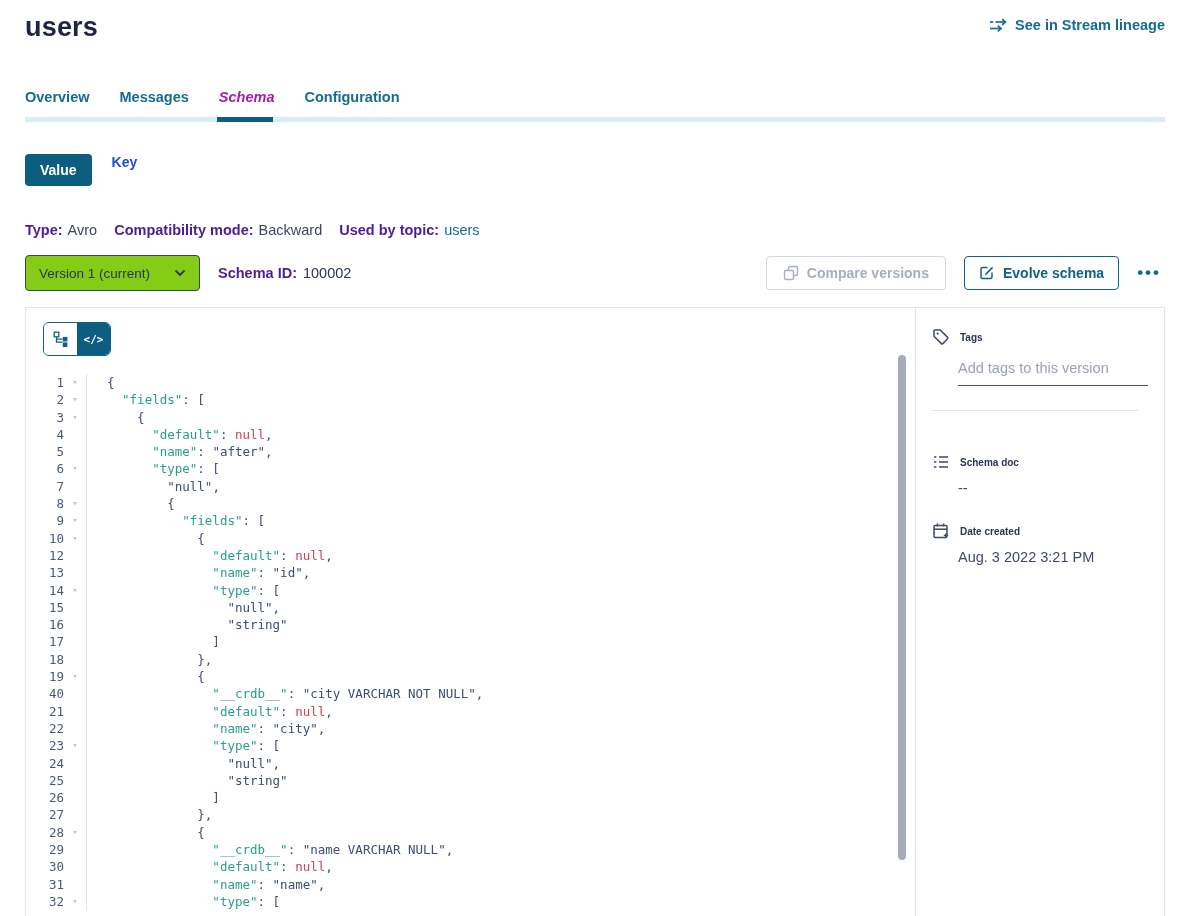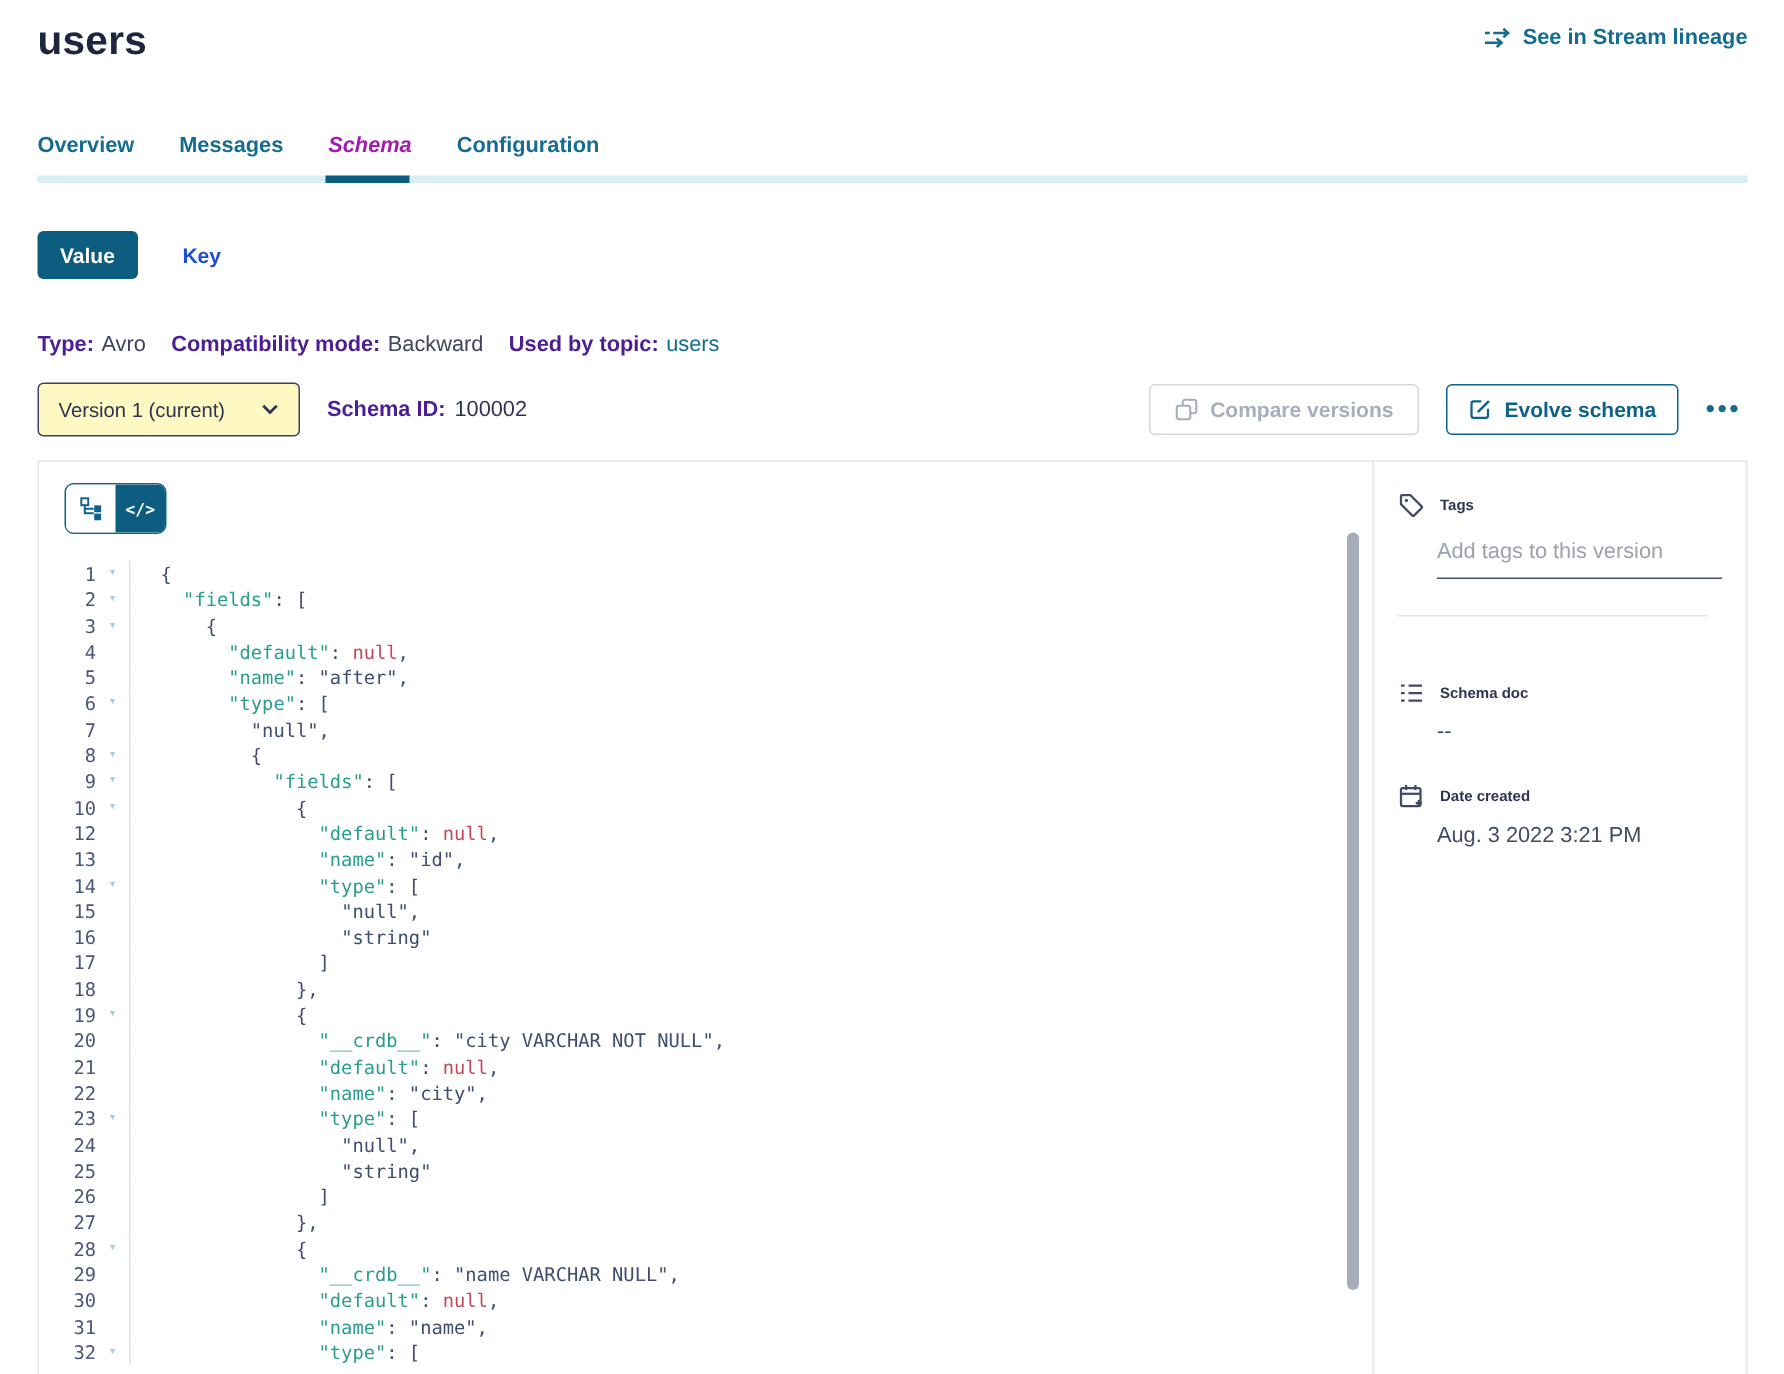--- a/index.html
+++ b/index.html
@@ -14,35 +14,35 @@
   .lineage-link { position:absolute; top:17px; right:24px; display:flex; align-items:center; gap:7px;
     color:#146c90; font-size:14.5px; font-weight:600; cursor:pointer; }
   
   .tabs { margin:46px 24px 0 25px; }
   .tab-row { display:flex; gap:30px; }
   .tab { font-size:14.5px; font-weight:600; color:#146c90; cursor:pointer; }
   .tab.active { color:#a21caf;font-style:italic; }
   .tab-track { margin-top:12px; height:5px; background:#d9edf5; position:relative; }
   .tab-active-bar { position:absolute; top:0; left:192px; width:56px; height:5px; background:#0c5d80; }
   
-  .value-row { margin:32px 24px 0 25px; display:flex; align-items:center; gap:30px; }
+  .value-row { margin:32px 24px 0 25px; display:flex; align-items:flex-start; gap:20px; }
   .value-btn { background:#0c5d80; color:#fff; border:none; border-radius:4px;
     font-family:inherit; font-size:14px; font-weight:600; padding:8px 15px; cursor:pointer; }
   .key-btn { background:none; border:none; color:#1d4ed8; font-family:inherit;
     font-size:14px; font-weight:600; cursor:pointer; padding:0; }
   
   .meta-row { margin:36px 24px 0 25px; font-size:14.5px; color:#3d465e; display:flex; gap:17px; }
   .meta-group { display:flex; gap:5px; }
   .meta-lbl { font-weight:700; color:#4c1d95; }
   .meta-link { color:#146c90; cursor:pointer; }
   
   .version-row { margin:17px 24px 0 25px; display:flex; align-items:center; }
   .version-select { width:175px; height:36px; border:1px solid #3a445f; border-radius:4px;
     display:flex; align-items:center; justify-content:space-between; padding:0 13px;
-    font-size:13.5px; color:#2c3552; background:#fef9c3; cursor:pointer; }
+    font-size:13.5px; color:#2c3552; background:#84cc16; cursor:pointer; }
   .schema-id { margin-left:18px; font-size:14.5px; display:flex; gap:6px; }
   .btn-compare { margin-left:auto; height:34px; border:1px solid #d3d7de; background:#fff;
     color:#a7aebc; border-radius:4px; font-family:inherit; font-size:14px; font-weight:600;
     display:flex; align-items:center; gap:8px; padding:0 16px; cursor:default; }
   .btn-evolve { margin-left:18px; height:34px; border:1px solid #0f6287; background:#fff;
     color:#0f6287; border-radius:4px; font-family:inherit; font-size:14px; font-weight:700;
     display:flex; align-items:center; gap:8px; padding:0 14px; cursor:pointer; }
   .dots-btn { margin-left:14px; background:none; border:none; color:#146c90;
     font-size:17px; font-weight:700; letter-spacing:2px; cursor:pointer; padding:2px 4px; }
   
@@ -270,21 +270,21 @@
             <span class="ln">18</span>
             <span class="fold"></span>
             <span class="cl">            <span class="t-p">},</span></span>
           </div>
           <div class="code-line">
             <span class="ln">19</span>
             <span class="fold">▾</span>
             <span class="cl">            <span class="t-p">{</span></span>
           </div>
           <div class="code-line">
-            <span class="ln">20</span>
+            <span class="ln">40</span>
             <span class="fold"></span>
             <span class="cl">              <span class="t-k">"__crdb__"</span><span class="t-p">: </span><span class="t-s">"city VARCHAR NOT NULL"</span><span class="t-p">,</span></span>
           </div>
           <div class="code-line">
             <span class="ln">21</span>
             <span class="fold"></span>
             <span class="cl">              <span class="t-k">"default"</span><span class="t-p">: </span><span class="t-n">null</span><span class="t-p">,</span></span>
           </div>
           <div class="code-line">
             <span class="ln">22</span>

